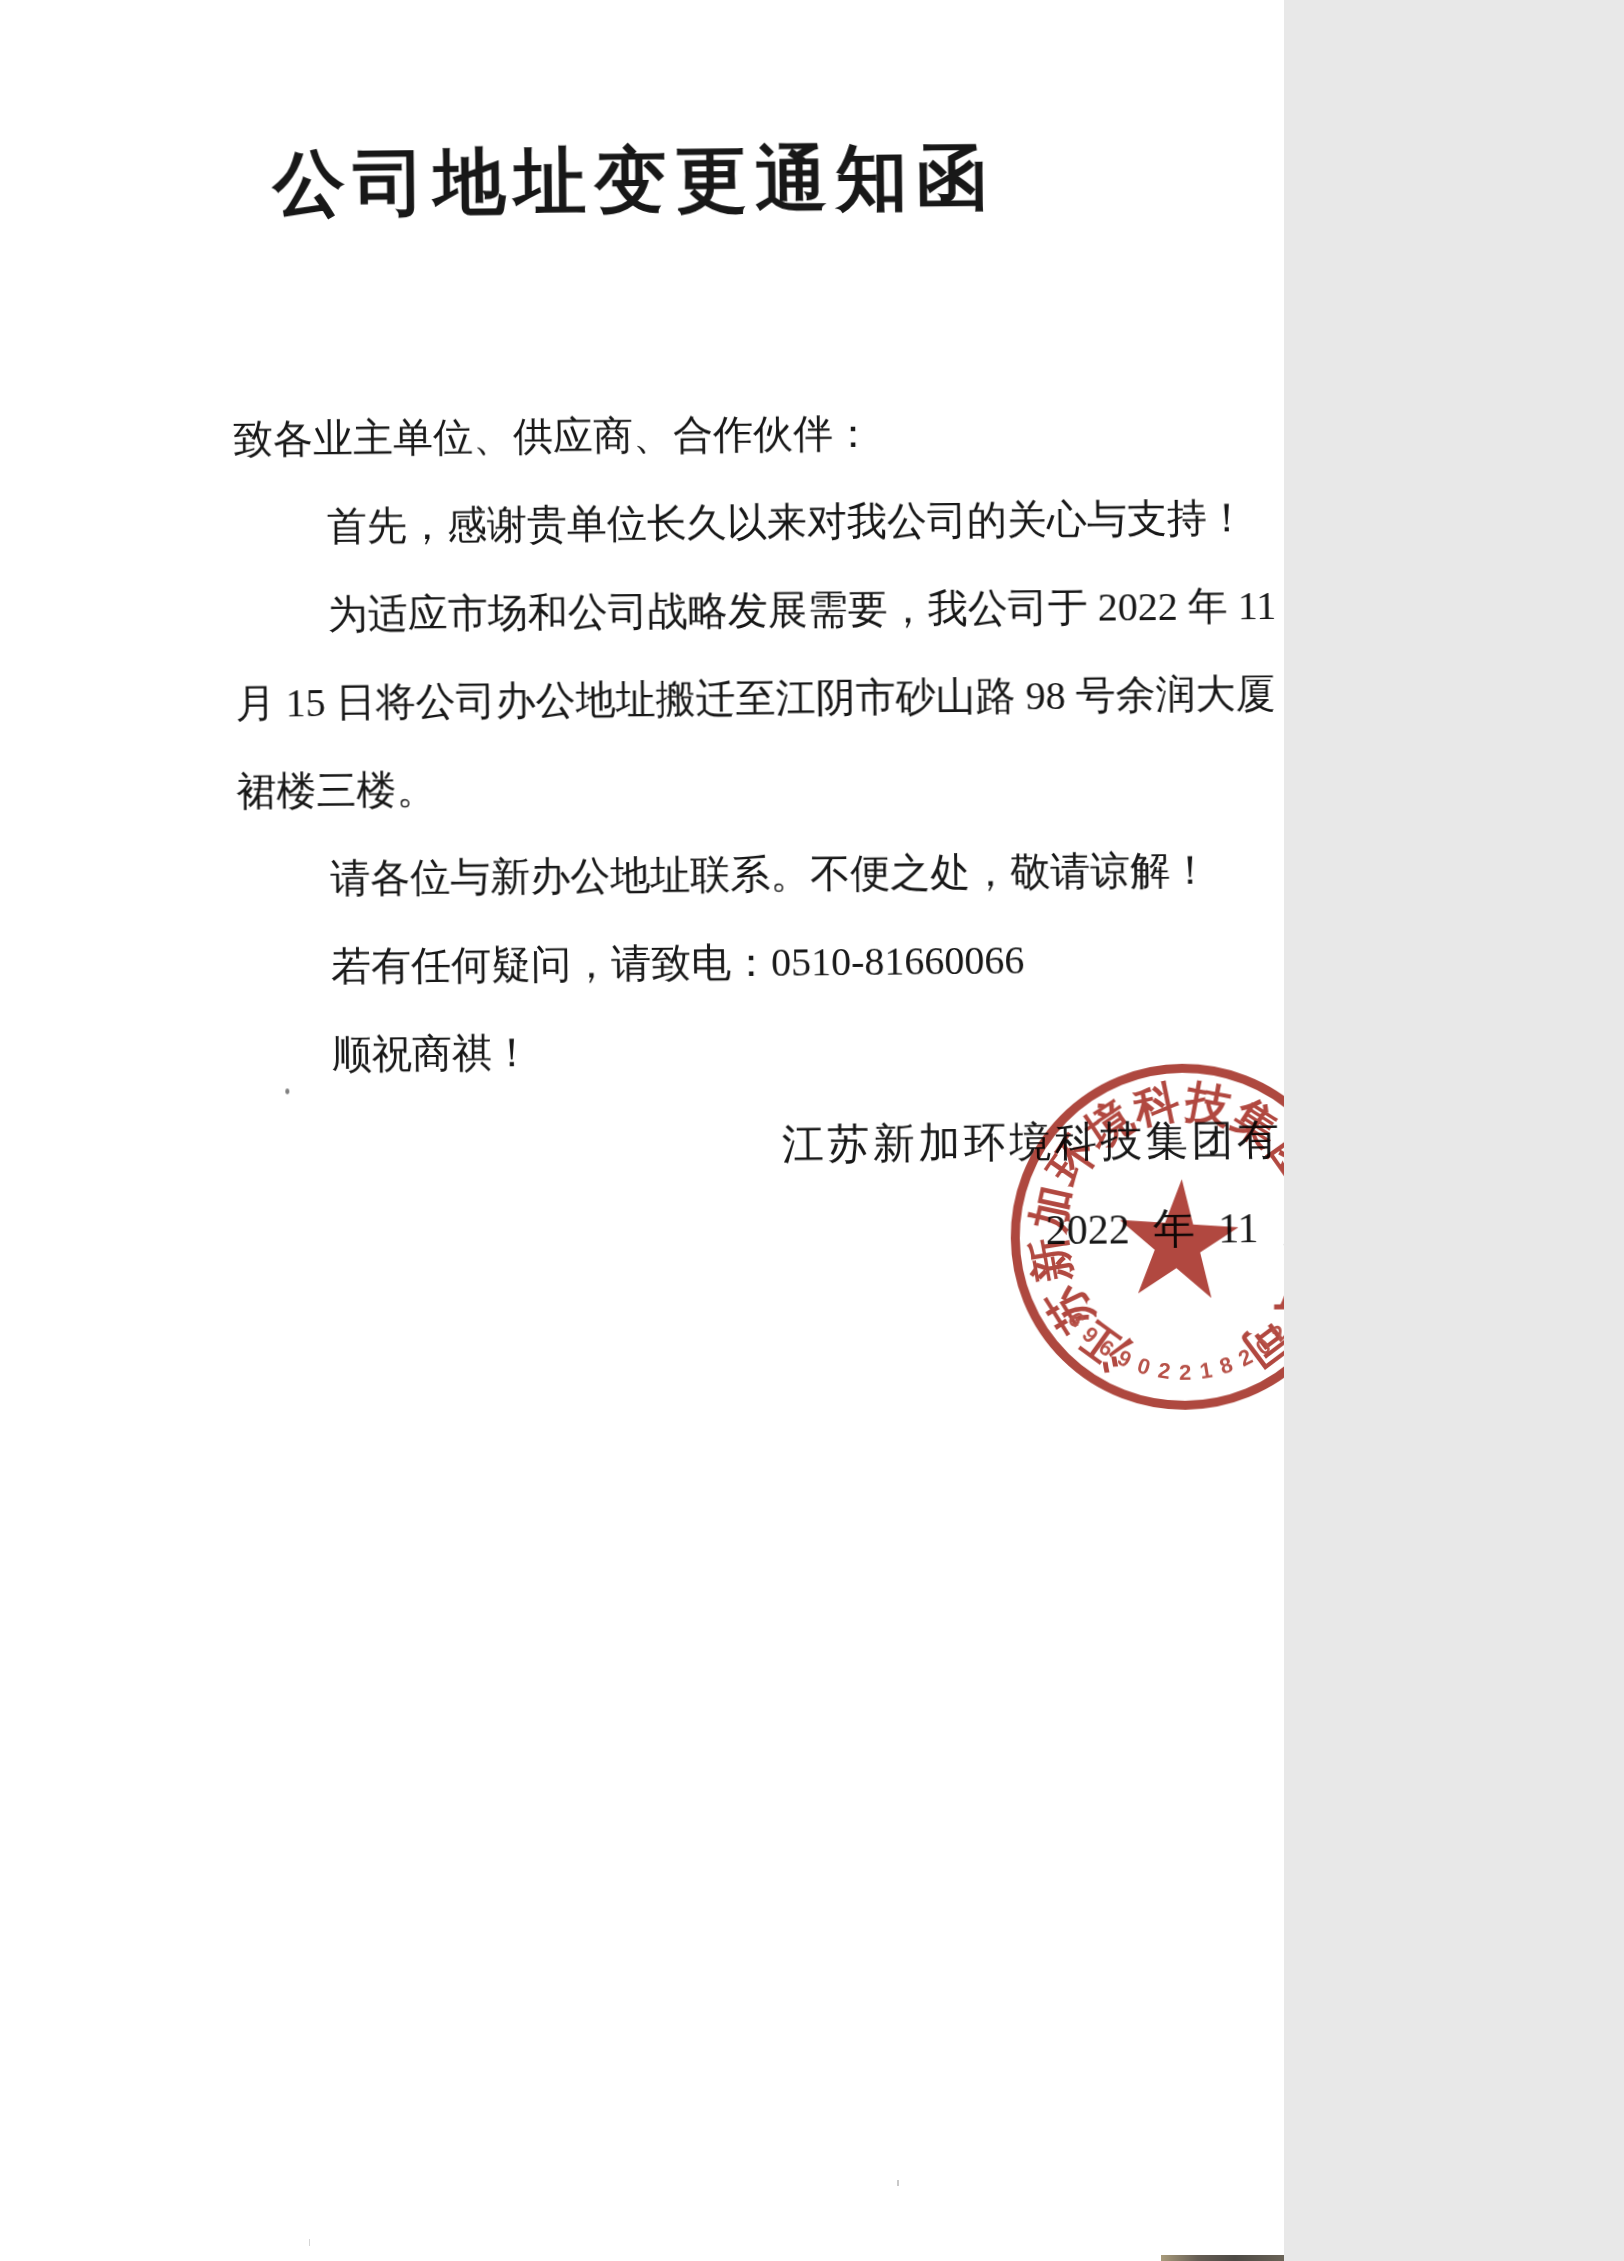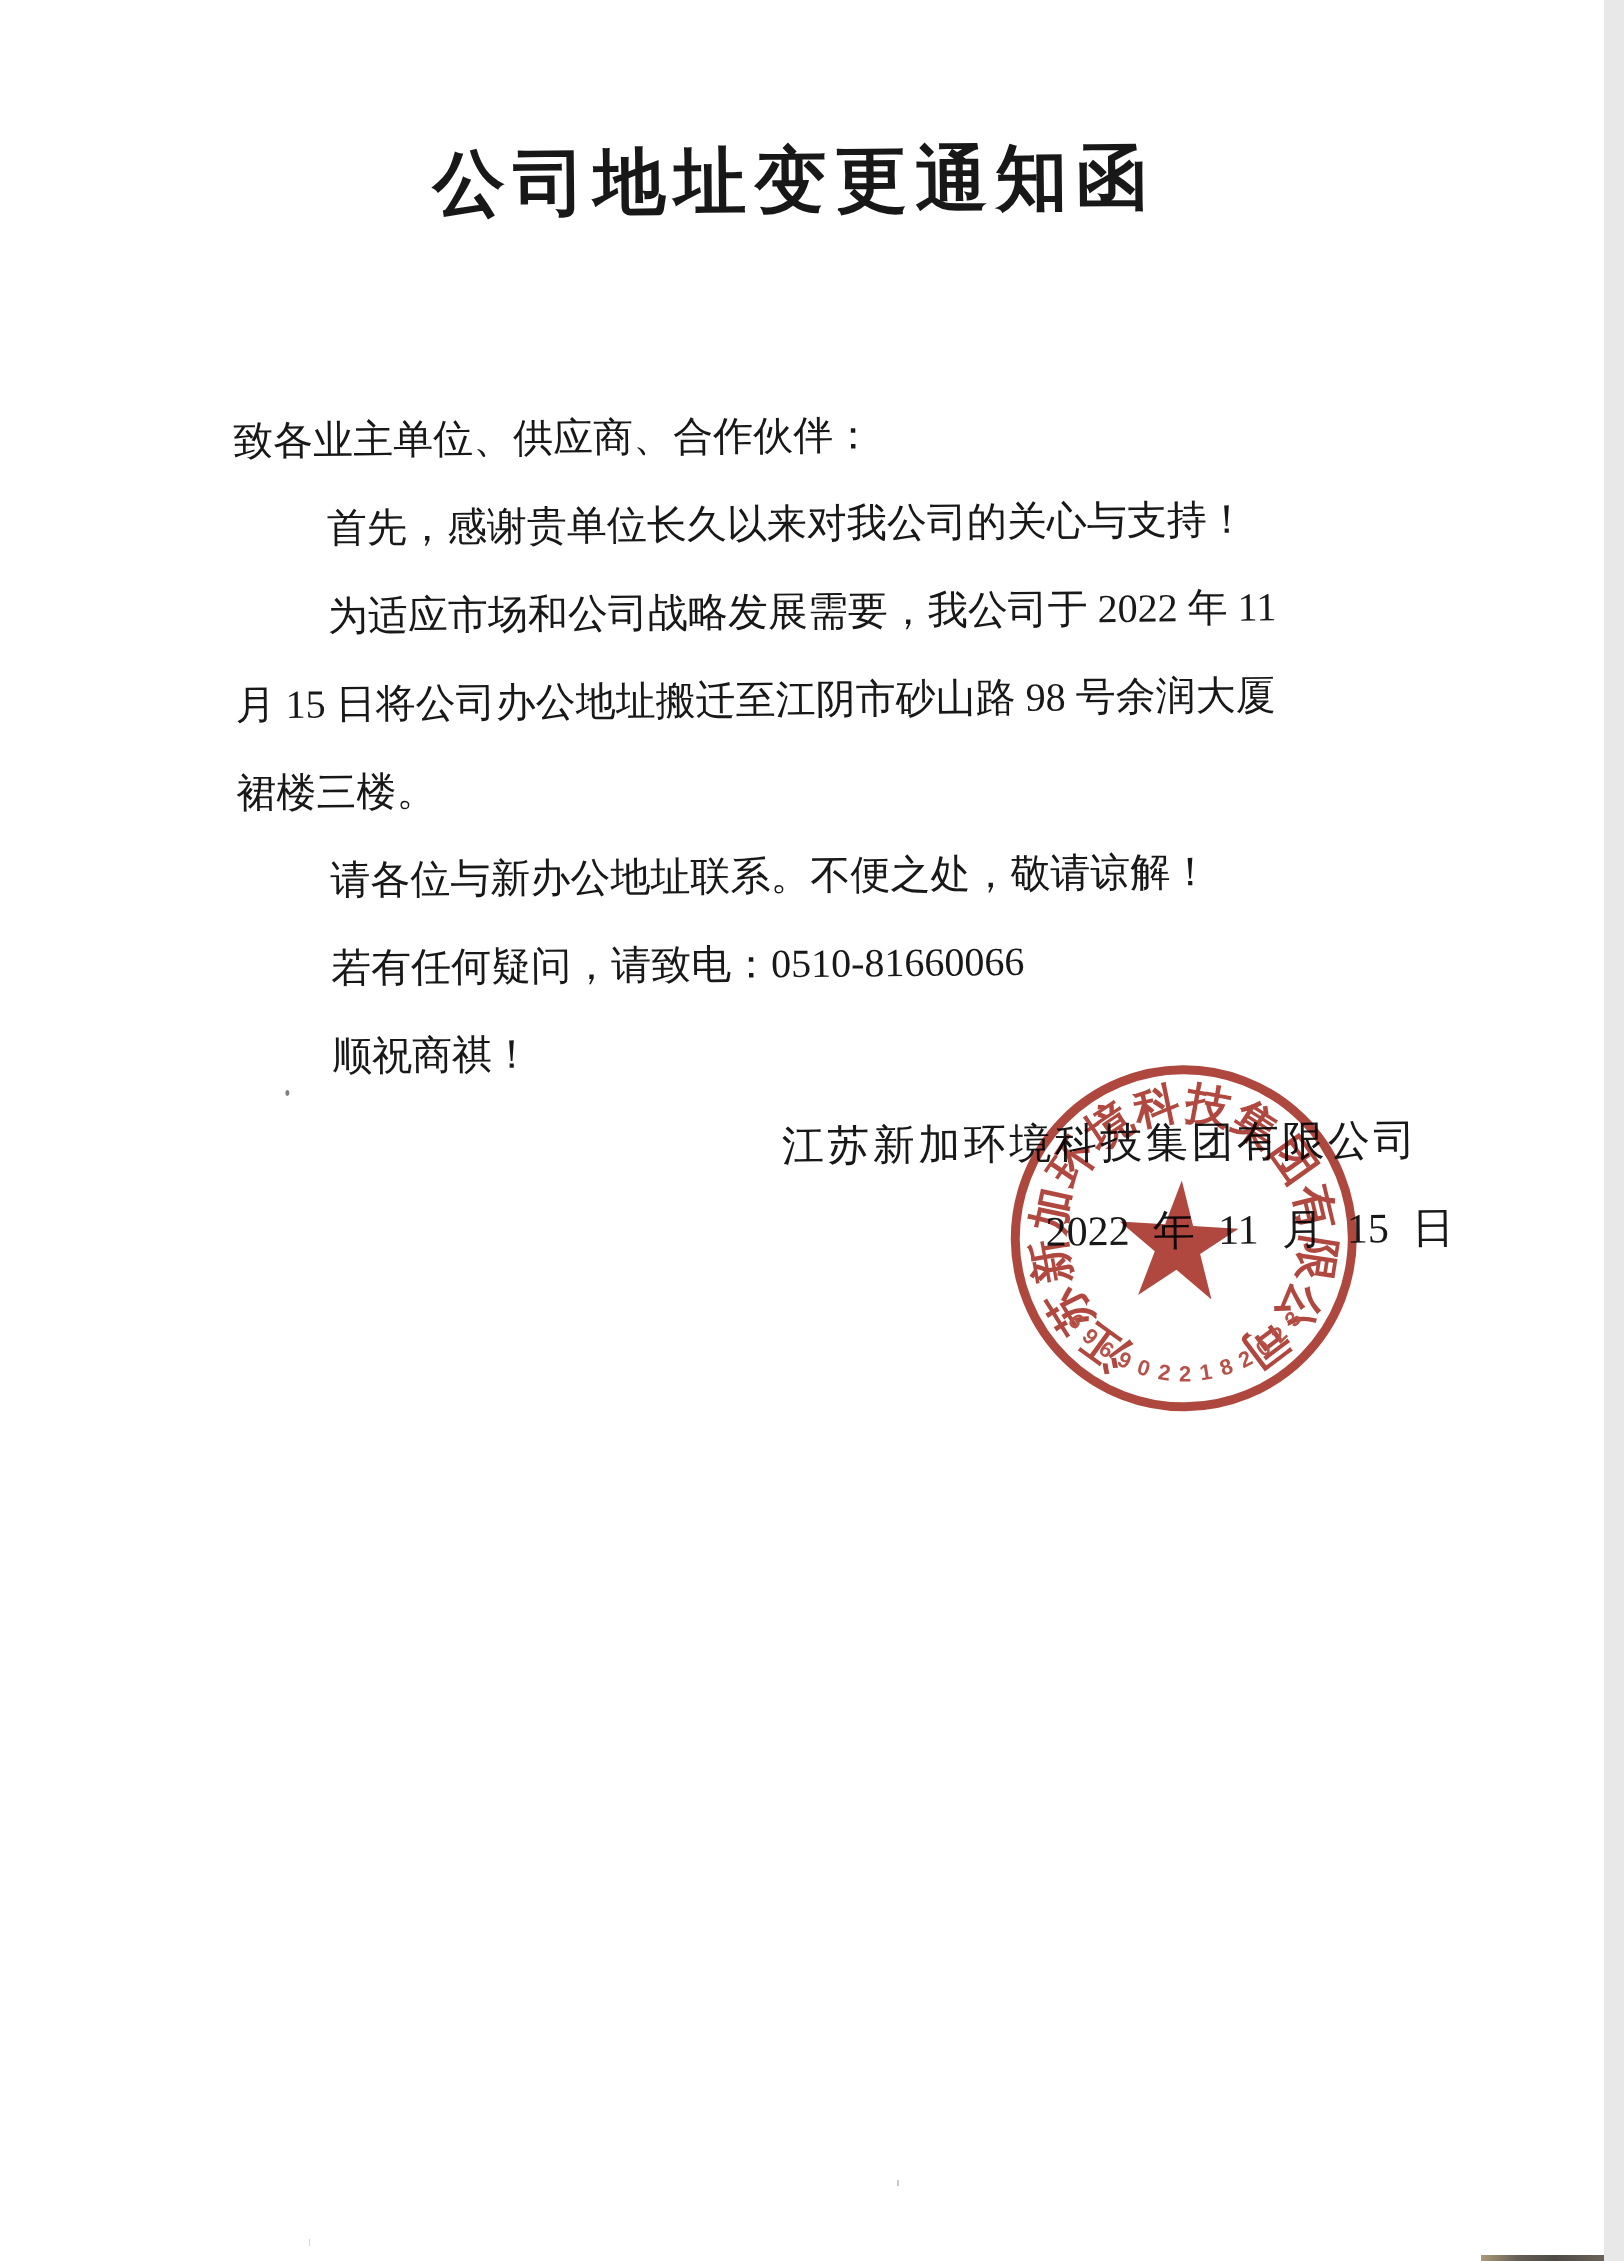--- a/index.html
+++ b/index.html
@@ -1,18 +1,18 @@
 <!DOCTYPE html>
 <html style="font-size:11.2px"><head>
 <meta charset="utf-8">
 <style>
   html,body{margin:0;padding:0;background:#e8e8e8;}
   .page{
     position:relative;
-    width:1604px;height:2261px;
+    width:1284px;height:2261px;
     background:#ffffff;
     overflow:hidden;
     font-family:"Liberation Serif","DejaVu Serif",serif;
     color:#181818;
   }
   .content{
     position:absolute;inset:0;
     transform:rotate(-0.55deg);
     transform-origin:50% 42%;
   }

